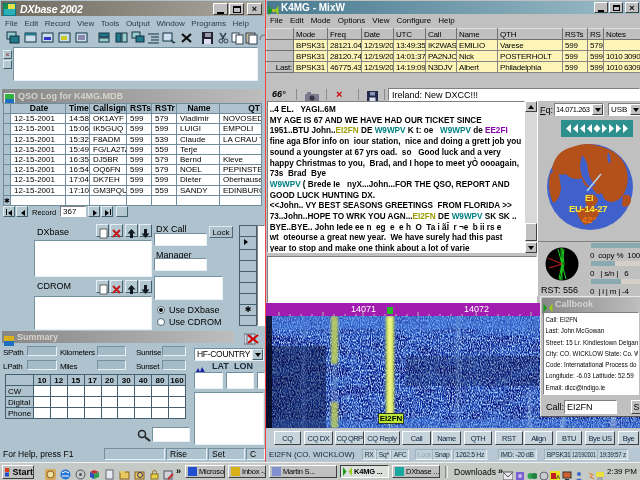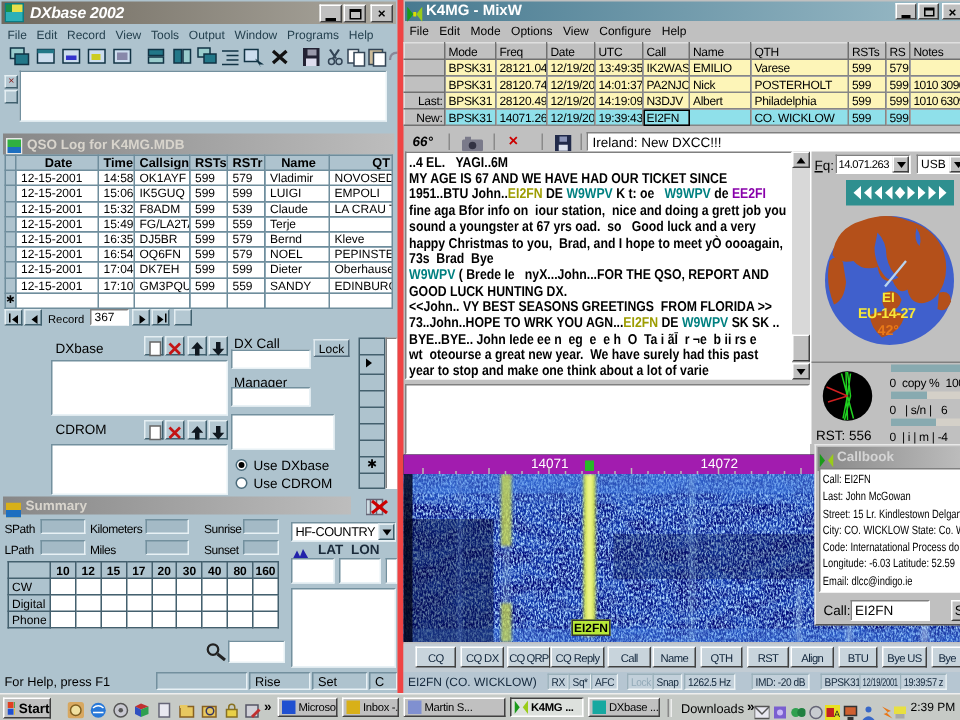--- a/index.html
+++ b/index.html
@@ -465,21 +465,21 @@
 
   <div class="ab" style="left:0;top:446px;width:265px;height:16px;background:#aec3ce;font-size:8.5px;">
     <span class="ab" style="left:3px;top:3px;">For Help, press F1</span>
     <div class="ab in" style="left:104px;top:2px;width:61px;height:12px;"></div>
     <div class="ab in" style="left:166px;top:2px;width:41px;height:12px;line-height:11px;padding-left:3px;">Rise</div>
     <div class="ab in" style="left:208px;top:2px;width:37px;height:12px;line-height:11px;padding-left:3px;">Set</div>
     <div class="ab in" style="left:246px;top:2px;width:19px;height:12px;line-height:11px;padding-left:3px;">C</div>
   </div>
 </div>
 
-<div class="ab" id="mixw" style="left:265px;top:0;width:375px;height:462px;background:#c0c0c0;border-left:4px solid #ef4444;">
+<div class="ab" id="mixw" style="left:265px;top:0;width:375px;height:462px;background:#c0c0c0;border-left:1px solid #ef4444;">
   <div class="ab" style="left:1px;top:1px;width:373px;height:13px;background:linear-gradient(to right,#487a90,#9cbcc8);">
     <div class="ab" style="left:1px;top:1px;width:11px;height:11px;"><svg width="11" height="11">
             <path d="M0.5 0.5 L4.5 5.5 L0.5 10.5 Z" fill="#1a9a1a"></path>
             <path d="M10.5 0.5 L6.5 5.5 L10.5 10.5 Z" fill="#9acc1a"></path>
             <rect x="4.5" y="4" width="2" height="3" fill="#dd0"></rect>
           </svg></div>
     <span class="ab" style="left:14px;top:1px;font-size:10px;font-weight:bold;color:#fff;">K4MG - MixW</span>
     <div class="ab btn" style="left:327px;top:1px;width:14px;height:11px;">
           <div class="ab" style="left:3px;top:7px;width:6px;height:2px;background:#000;"></div>
         </div>
@@ -547,42 +547,29 @@
             <td>PA2NJC</td>
             <td>Nick</td>
             <td>POSTERHOLT</td>
             <td>599</td>
             <td>599</td>
             <td style="letter-spacing:-0.4px;">1010 30903</td>
           </tr>
     <tr class="y">
             <td class="lb">Last:</td>
             <td>BPSK31</td>
-            <td>28120.49</td>
+            <td>46775.43</td>
             <td>12/19/20</td>
             <td>14:19:09</td>
             <td>N3DJV</td>
             <td>Albert</td>
             <td>Philadelphia</td>
             <td>599</td>
             <td>599</td>
             <td style="letter-spacing:-0.4px;">1010 63097</td>
-          </tr>
-    <tr class="c">
-            <td class="lb">New:</td>
-            <td>BPSK31</td>
-            <td>14071.26</td>
-            <td>12/19/20</td>
-            <td>19:39:43</td>
-            <td class="sel">EI2FN</td>
-            <td></td>
-            <td>CO. WICKLOW</td>
-            <td>599</td>
-            <td>599</td>
-            <td></td>
           </tr>
   </tbody>
       </table>
 
   <div class="ab" style="left:0;top:88px;width:375px;height:13px;">
     <span class="ab" style="left:6px;top:1px;font-size:9px;font-style:italic;font-weight:bold;">66°</span>
     <div class="ab" style="left:30px;top:1px;width:1px;height:11px;background:#8a8a8a;"></div>
     <div class="ab" style="left:39px;top:1px;width:14px;height:11px;"><svg width="14" height="11">
             <rect y="2" width="14" height="8" rx="1" fill="#7a7a8a"></rect>
             <circle cx="7" cy="6" r="2.5" fill="#334"></circle>

